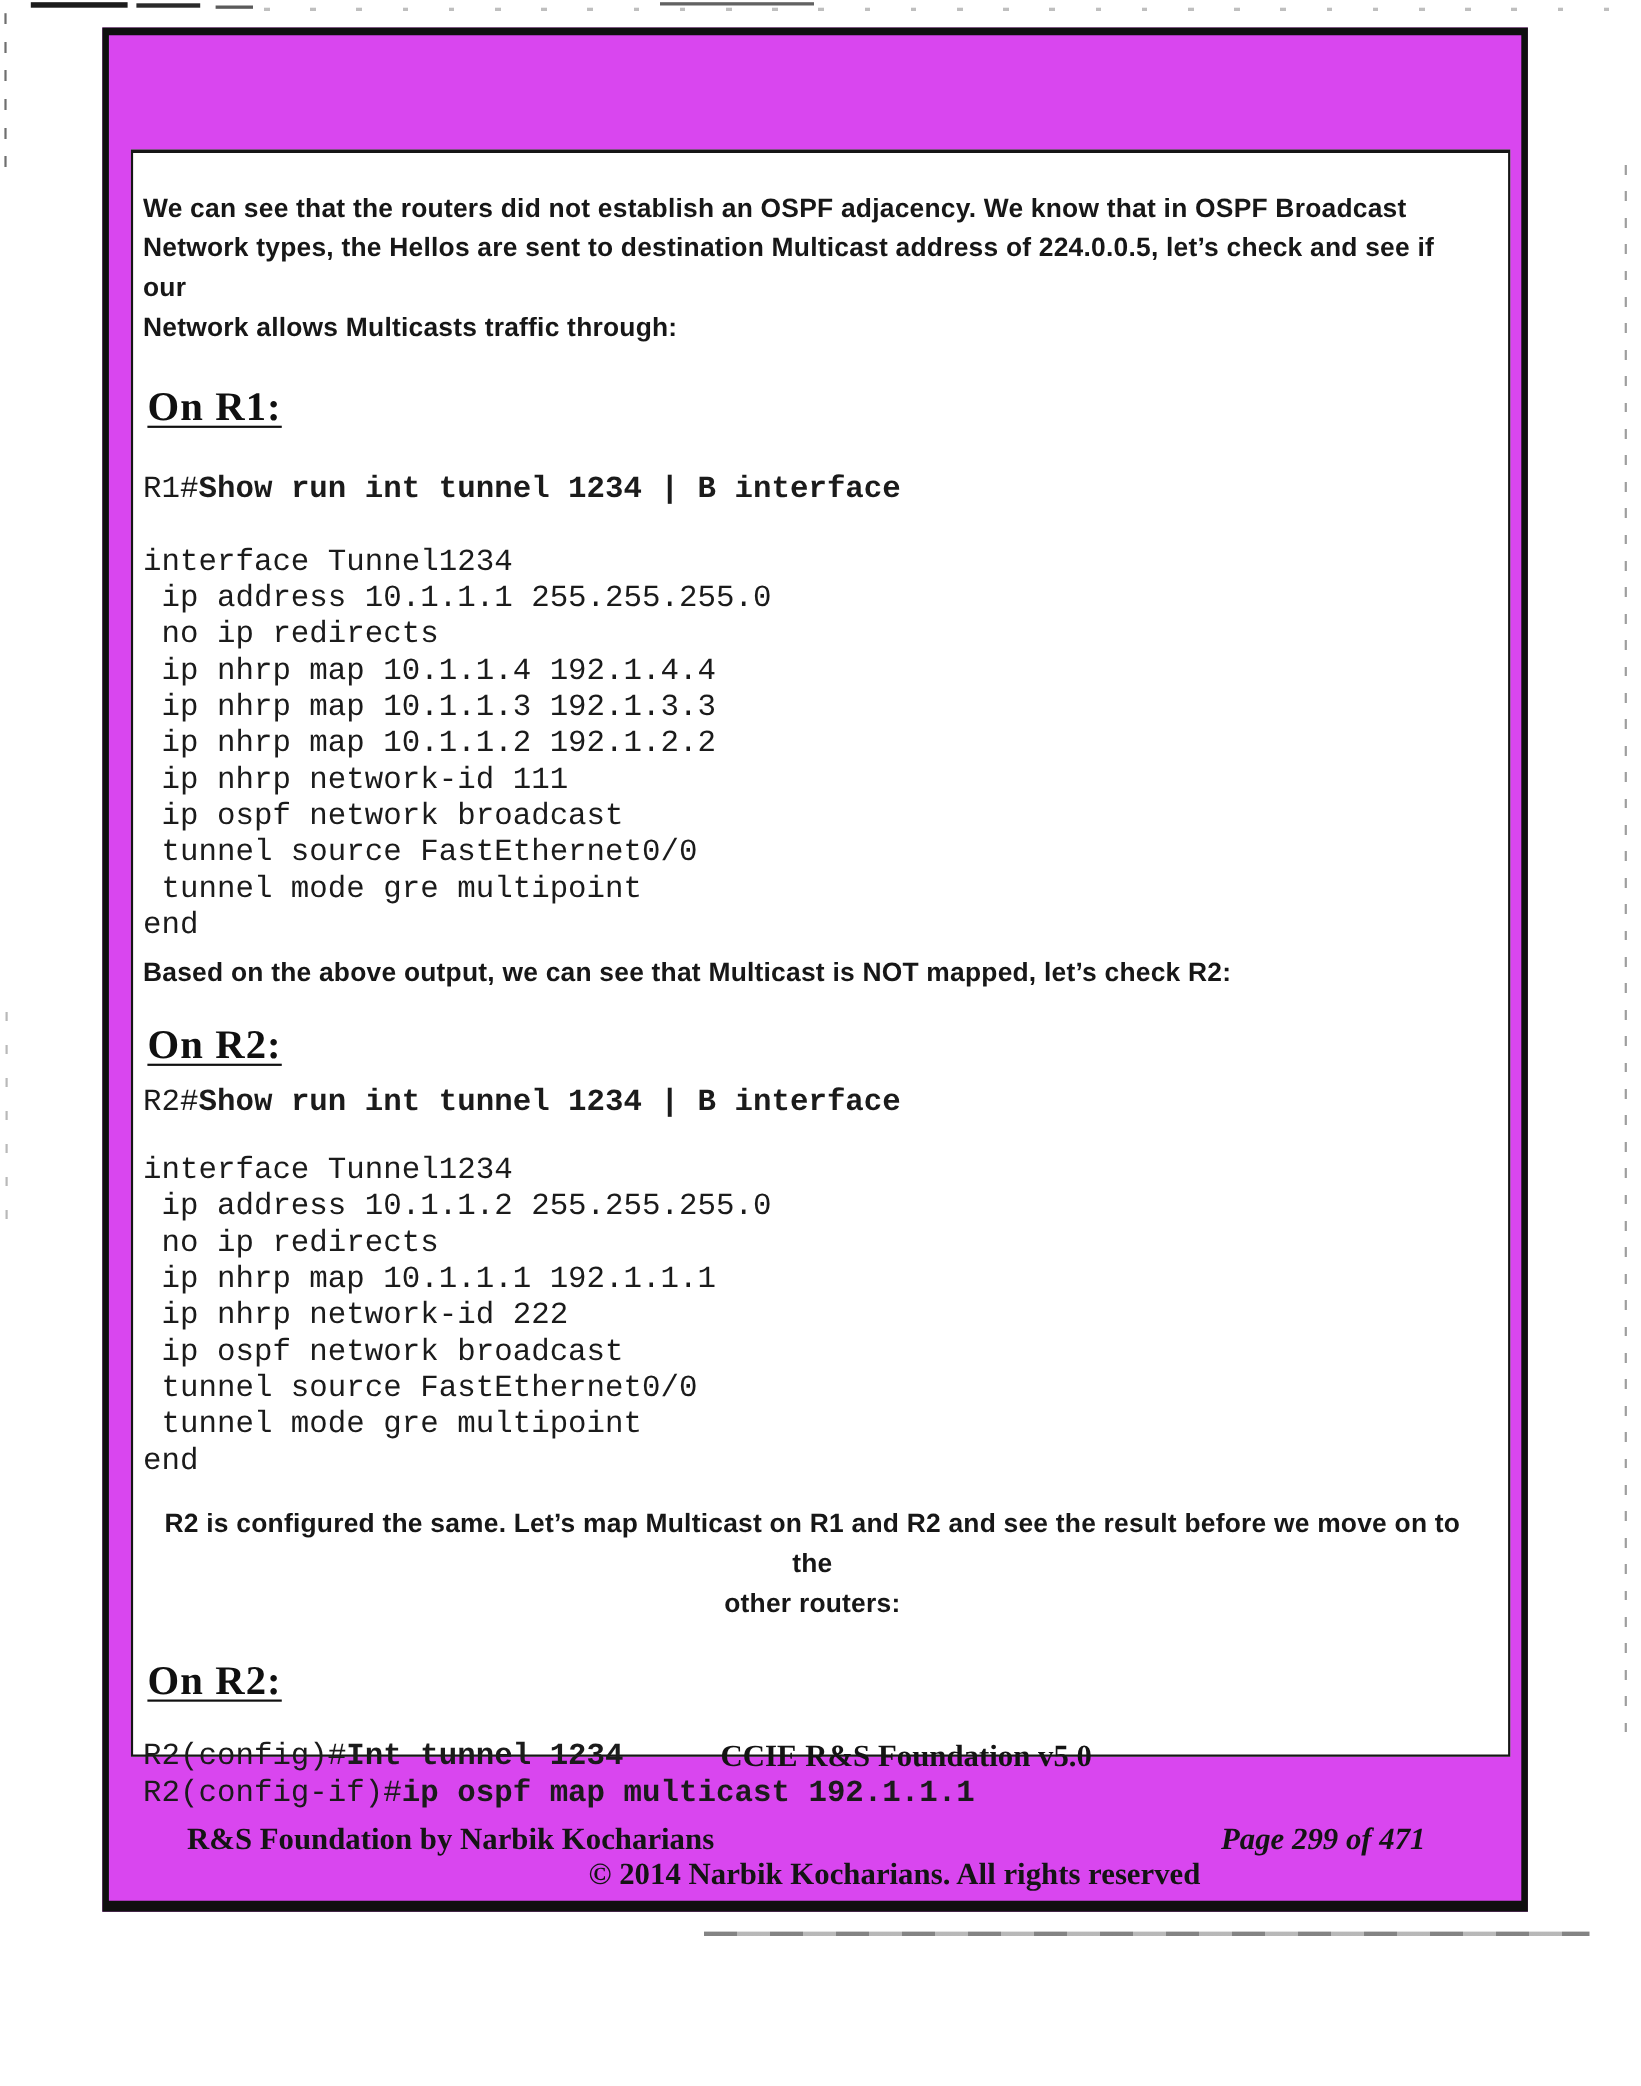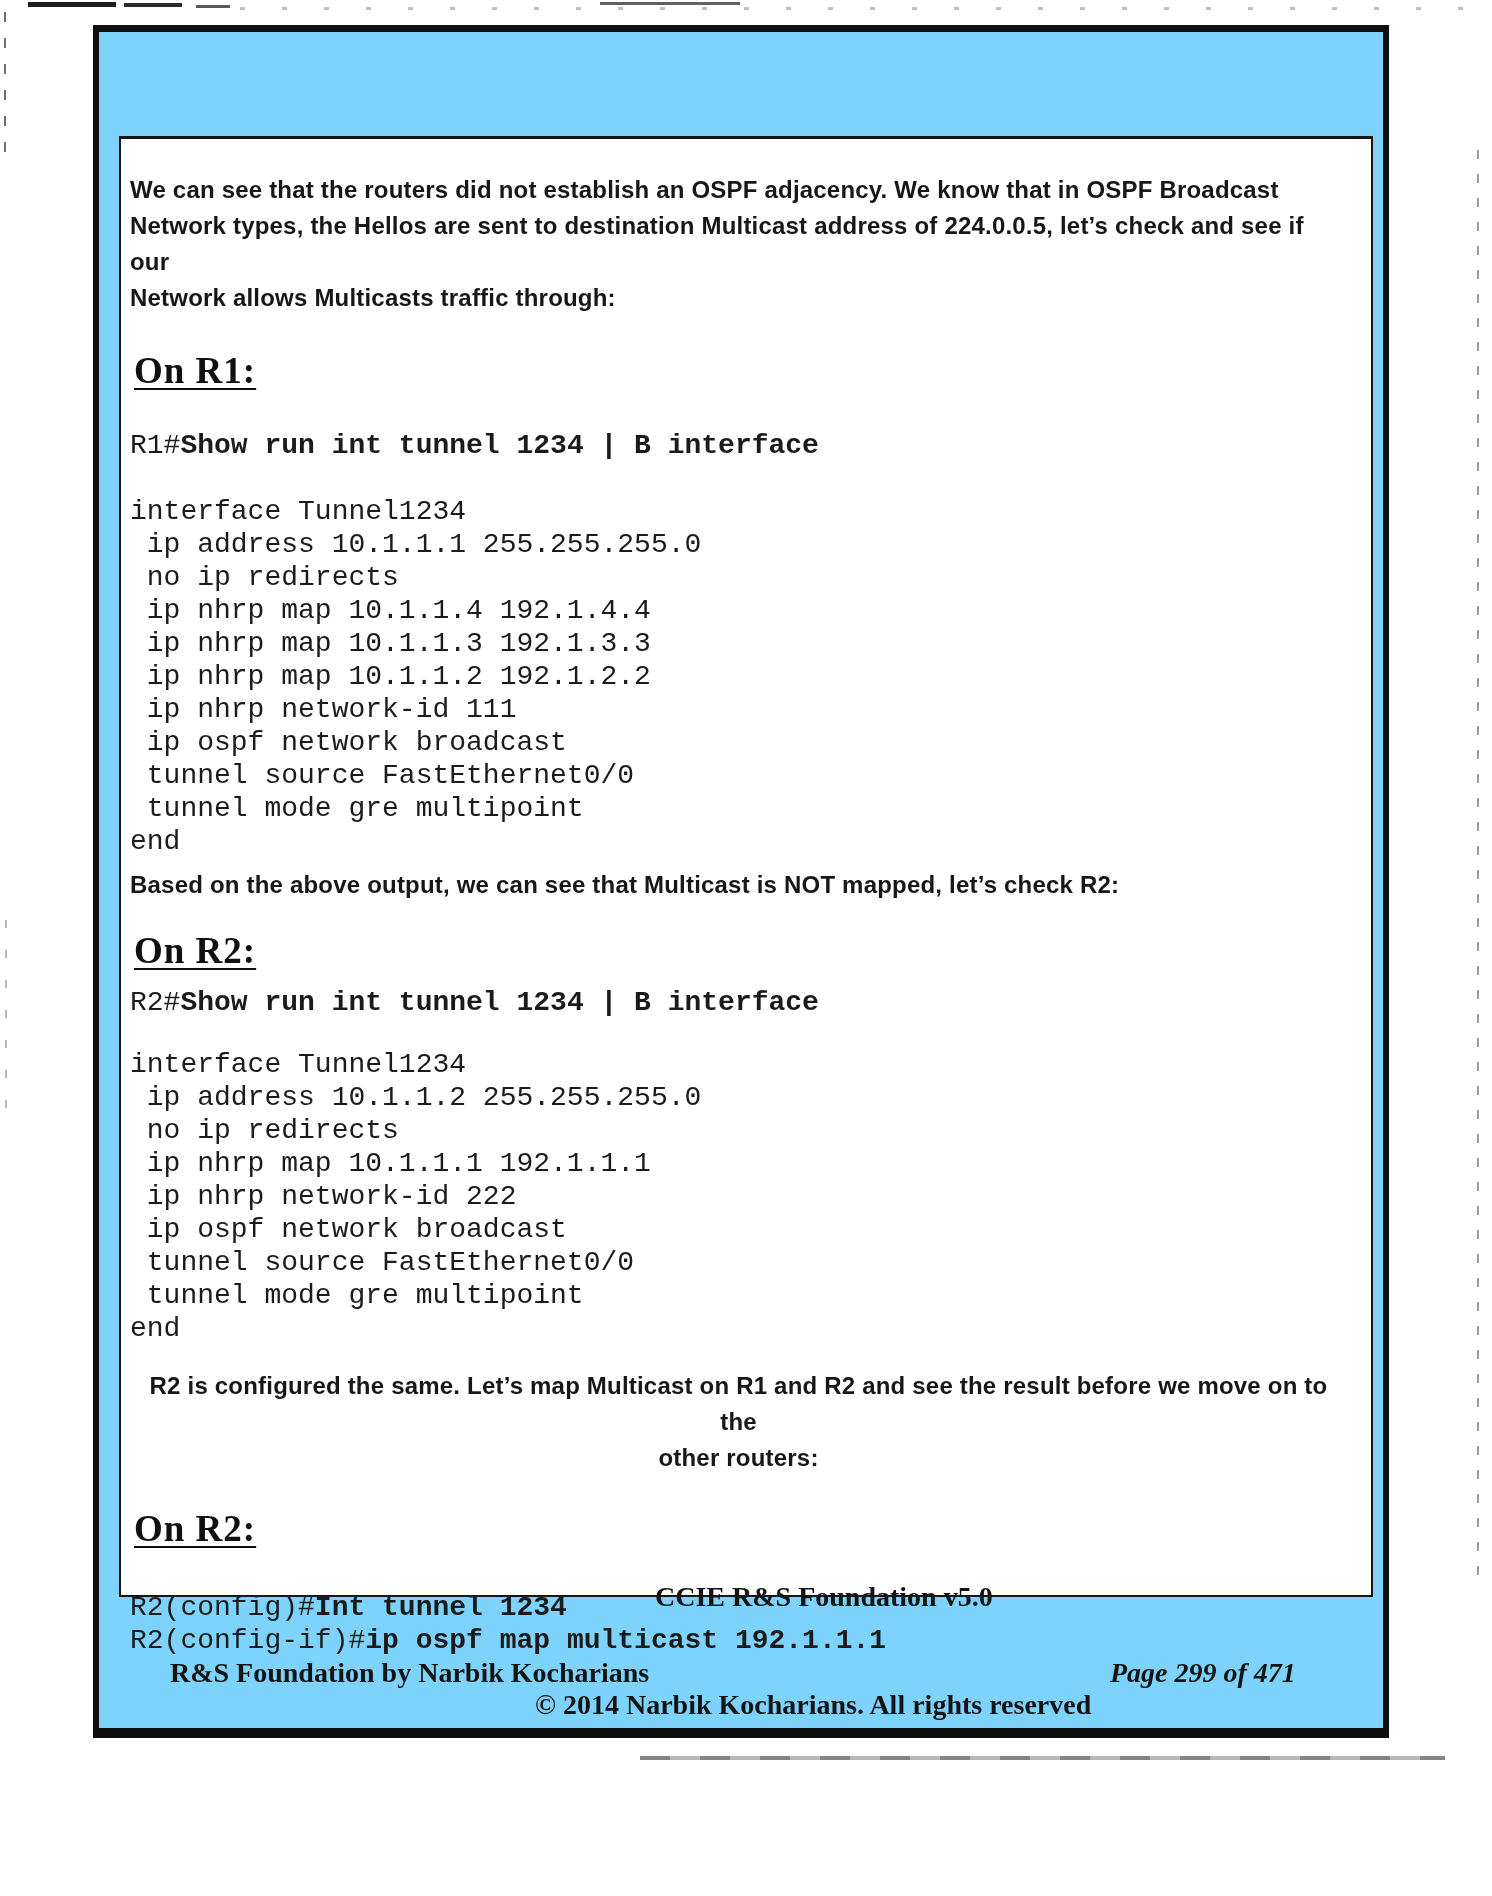--- a/index.html
+++ b/index.html
@@ -21,21 +21,21 @@
     background:repeating-linear-gradient(180deg,#8a8a8a 0 8px,transparent 8px 30px);opacity:.6;}
   .art-right{left:1477px;top:150px;width:2px;height:1430px;
     background:repeating-linear-gradient(180deg,#6a6a6a 0 9px,transparent 9px 24px);opacity:.65;}
   .art-bottom{left:640px;top:1756px;width:805px;height:4px;
     background:repeating-linear-gradient(90deg,#4f4f4f 0 30px,#9a9a9a 30px 60px);opacity:.7;}
 
   
   .outer-frame{
     position:absolute;left:93px;top:25px;width:1296px;height:1713px;
     border:6px solid #0f0f0f;border-top-width:7px;border-bottom-width:10px;
-    box-sizing:border-box;background:#7dd3fc;
+    box-sizing:border-box;background:#d946ef;
   }
   .content-panel{
     position:absolute;left:20px;top:104px;width:1254px;height:1461px;
     border:2px solid #161616;border-top-width:3px;
     box-sizing:border-box;padding:33px 24px 0 9px;background:#fff;
   }
 
   
   .para{
     font-family:"Liberation Sans",sans-serif;font-weight:bold;
@@ -56,21 +56,21 @@
 
   .m-h1{margin-top:33px;}
   .m-cmd1{margin-top:36px;}
   .m-pre1{margin-top:33px;}
   .m-note1{margin-top:9px;}
   .m-h2{margin-top:26px;}
   .m-cmd2{margin-top:13px;}
   .m-pre2{margin-top:29px;}
   .m-note2{margin-top:23px;text-align:center;}
   .m-h3{margin-top:31px;}
-  .m-cfg{margin-top:40px;}
+  .m-cfg{margin-top:30px;}
 
   
   .footer-item{
     position:absolute;font-family:"Liberation Serif",serif;font-weight:bold;
     font-size:28px;line-height:26px;color:#141414;white-space:nowrap;
   }
   .f-left{left:71px;top:1628px;}
   .f-center{left:556px;top:1552px;}
   .f-page{left:1011px;top:1628px;font-style:italic;}
   .f-copy{left:436px;top:1660px;}

